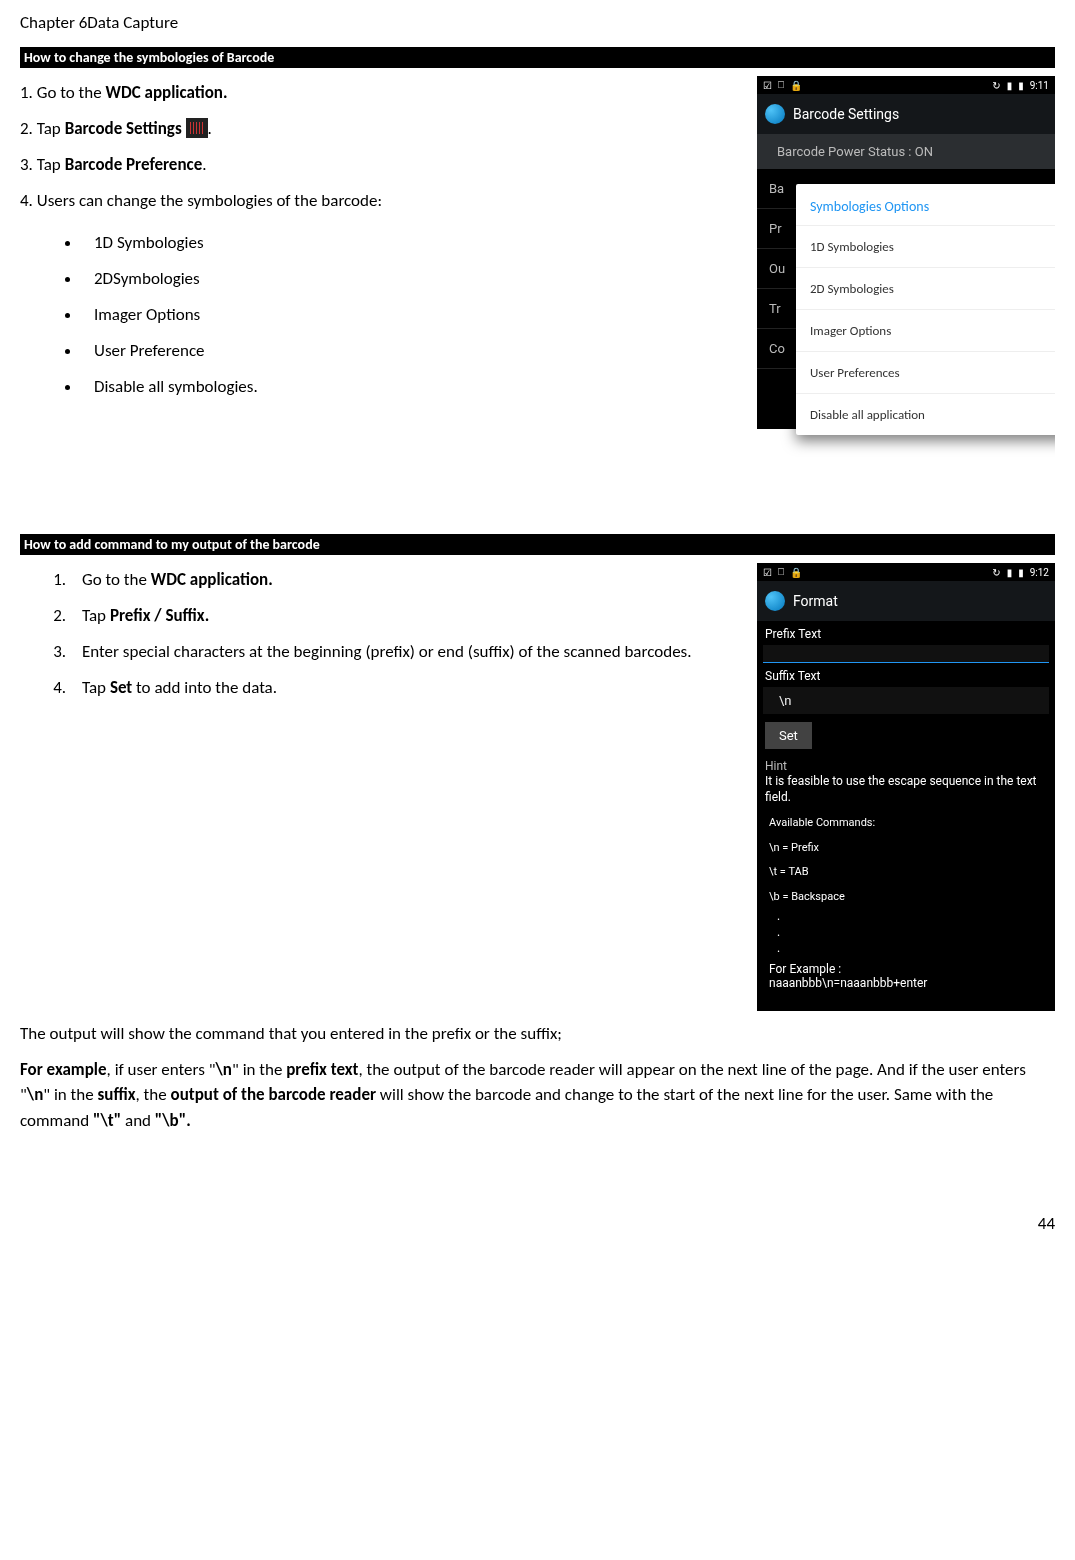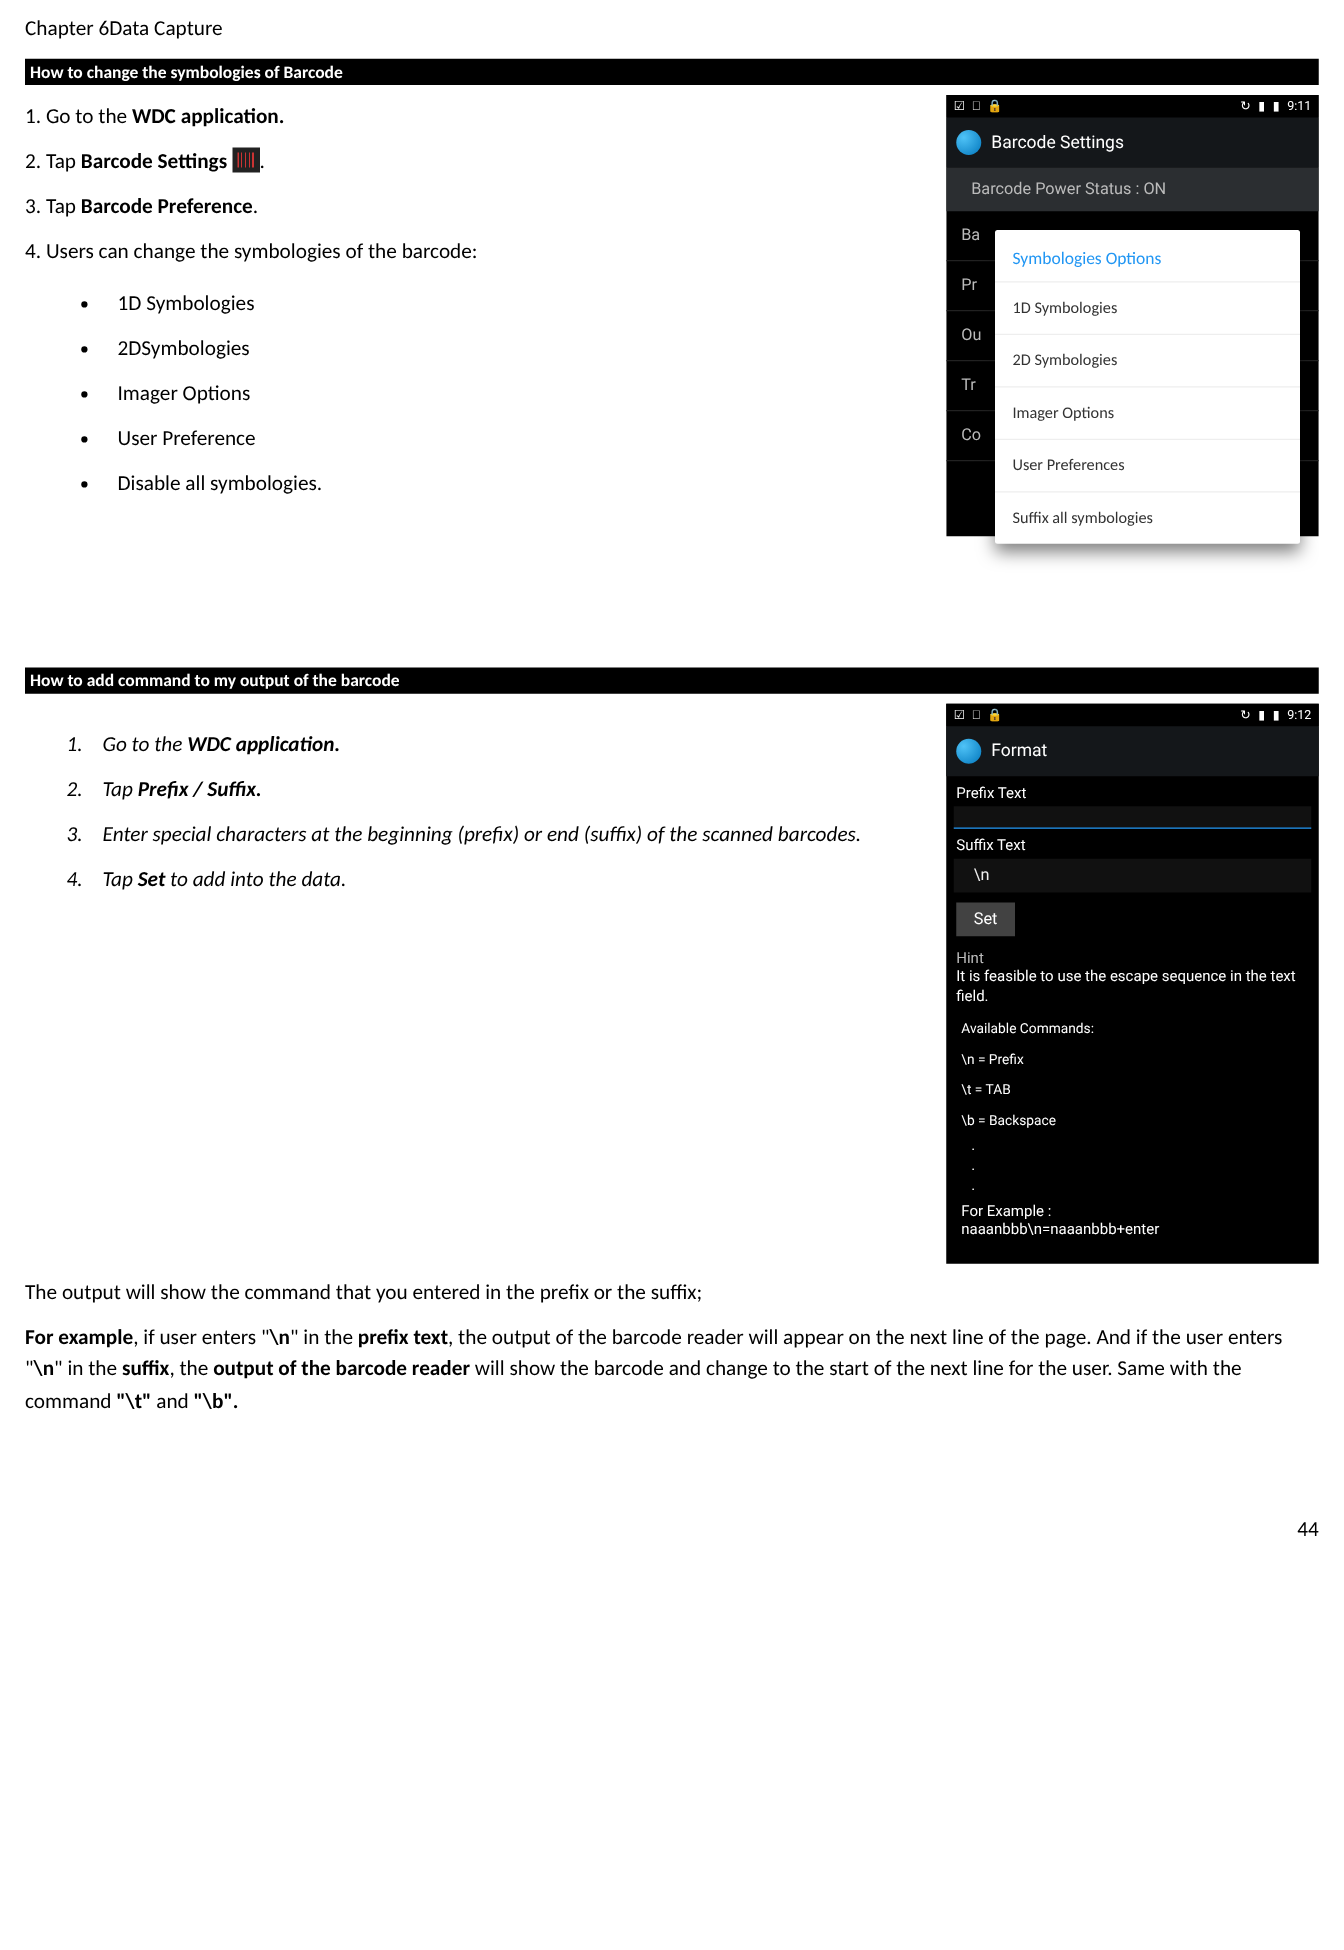--- a/index.html
+++ b/index.html
@@ -32,24 +32,23 @@
   .right-col { flex: 0 0 auto; }
   p { margin: 0 0 2px 0; line-height: 2.0; }
   .bold { font-weight: bold; }
   ul.bullets {
     margin: 8px 0 0 0;
     padding-left: 62px;
     line-height: 2.0;
   }
   ul.bullets li { margin-bottom: 2px; padding-left: 12px; }
   ol.num {
-    margin: 16px 0 0 0;
+    margin: 0 0 0 0;
     padding-left: 50px;
     line-height: 2.0;
-    font-style: italic;
   }
   ol.num li { padding-left: 12px; margin-bottom: 2px; }
   .icon-barcode {
     display: inline-block;
     width: 22px; height: 20px;
     background: #222;
     vertical-align: -4px;
     position: relative;
   }
   .icon-barcode::before {
@@ -97,21 +96,21 @@
   .grey-row {
     padding: 12px 12px;
     color: #bbb;
     font-size: 13px;
     border-bottom: 1px solid #222;
   }
   .white-dialog {
     position: absolute;
     left: 39px;
     top: 108px;
-    width: 244px;
+    width: 280px;
     background: #fff;
     color: #000;
     border-radius: 2px;
     font-size: 13px;
     box-shadow: 0 6px 14px rgba(0,0,0,.5);
   }
   .white-dialog .title {
     color: #2196f3;
     padding: 14px 14px 10px 14px;
     font-size: 14px;
@@ -198,21 +197,21 @@
           <div class="grey-row">Tr</div>
           <div class="grey-row">Co</div>
         </div>
       </div>
       <div class="white-dialog">
         <div class="title">Symbologies Options</div>
         <div class="opt">1D Symbologies</div>
         <div class="opt">2D Symbologies</div>
         <div class="opt">Imager Options</div>
         <div class="opt">User Preferences</div>
-        <div class="opt">Suffix all symbologies</div>
+        <div class="opt">Disable all application</div>
       </div>
     </div>
   </div>
 </div>
 
 <div class="section-header">How to add command to my output of the barcode</div>
 
 <div class="two-col">
   <div class="left-col">
     <ol class="num">

